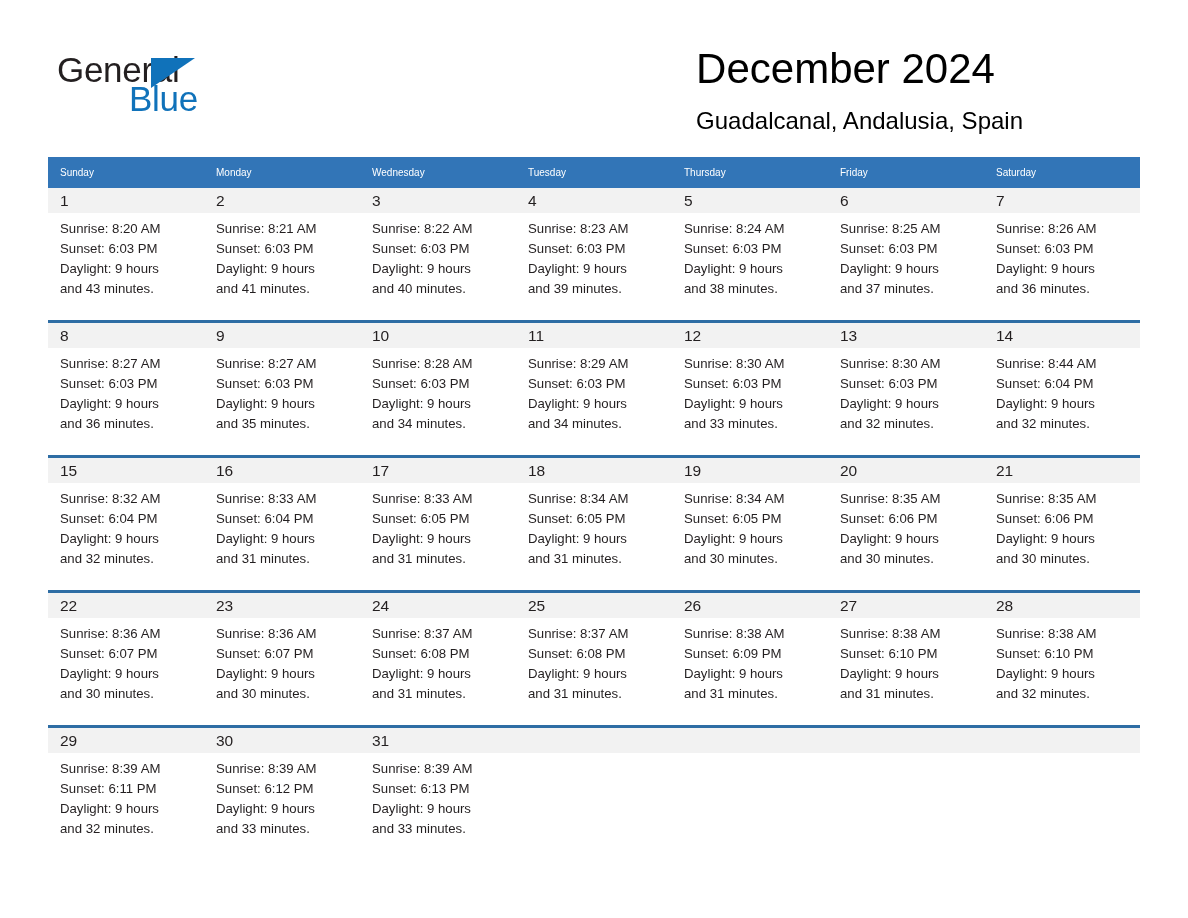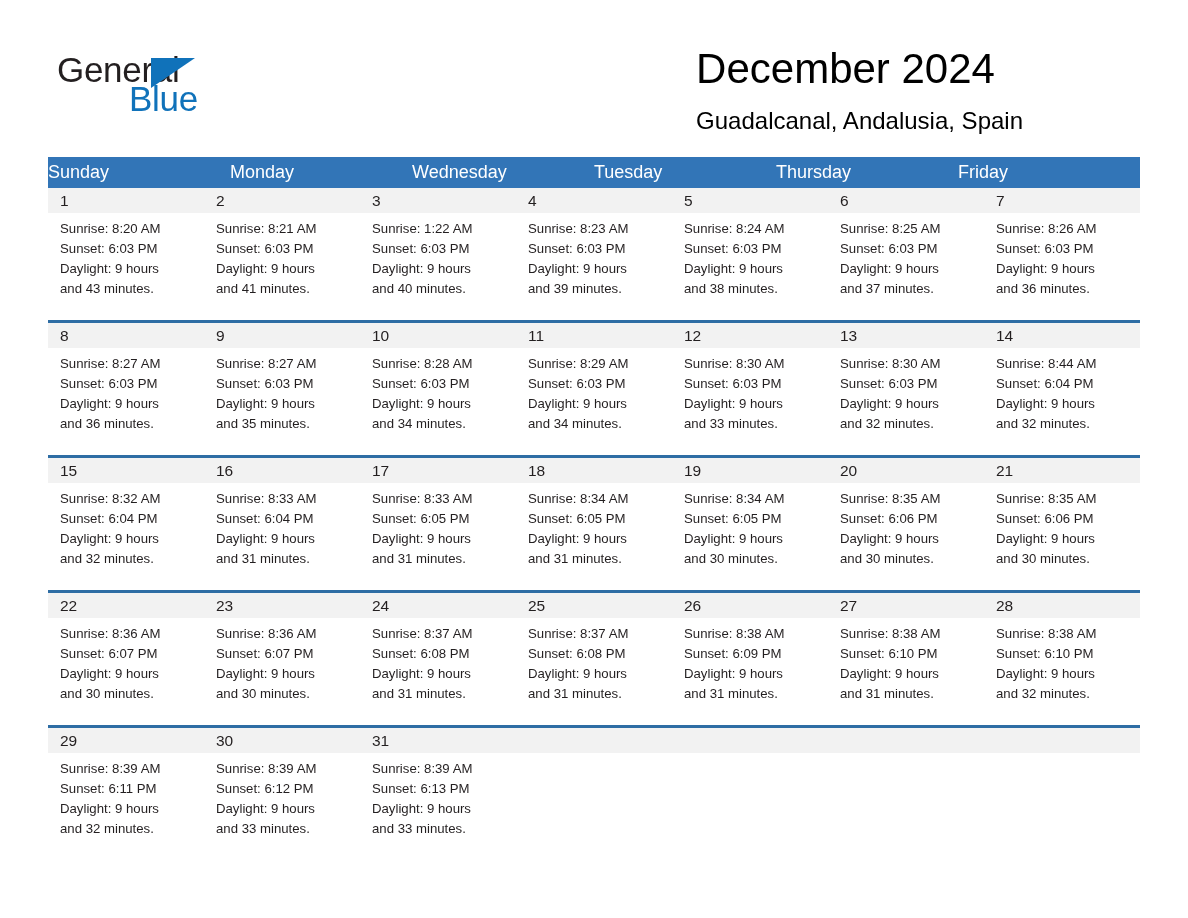--- a/index.html
+++ b/index.html
@@ -96,22 +96,23 @@
   }
 
   .weekday-row {
     display: flex;
     background: #3275b7;
     height: 31px;
   }
   .weekday {
     flex: 1 1 0;
     color: #ffffff;
-    font-size: 18px;
+    font-size: 10px;
     line-height: 31px;
+    padding-left: 12px;
     box-sizing: border-box;
     white-space: nowrap;
     overflow: hidden;
   }
 
   .week-row {
     display: flex;
     border-top: 3px solid #2e6da4;
     background: #ffffff;
   }
@@ -179,20 +180,21 @@
 
   <div class="calendar">
 
     <div class="weekday-row">
       <div class="weekday">Sunday</div>
       <div class="weekday">Monday</div>
       <div class="weekday">Wednesday</div>
       <div class="weekday">Tuesday</div>
       <div class="weekday">Thursday</div>
       <div class="weekday">Friday</div>
+      <div class="weekday">Saturday</div>
     </div>
 
     <div class="week-row first">
       <div class="day-cell">
         <div class="day-num-band"><span class="day-num">1</span></div>
         <div class="day-info">
           <div class="line">Sunrise: 8:20 AM</div>
           <div class="line">Sunset: 6:03 PM</div>
           <div class="line daylight-line">Daylight: 9 hours</div>
           <div class="line daylight-line">and 43 minutes.</div>
@@ -203,21 +205,21 @@
         <div class="day-info">
           <div class="line">Sunrise: 8:21 AM</div>
           <div class="line">Sunset: 6:03 PM</div>
           <div class="line daylight-line">Daylight: 9 hours</div>
           <div class="line daylight-line">and 41 minutes.</div>
         </div>
       </div>
       <div class="day-cell">
         <div class="day-num-band"><span class="day-num">3</span></div>
         <div class="day-info">
-          <div class="line">Sunrise: 1:22 AM</div>
+          <div class="line">Sunrise: 8:22 AM</div>
           <div class="line">Sunset: 6:03 PM</div>
           <div class="line daylight-line">Daylight: 9 hours</div>
           <div class="line daylight-line">and 40 minutes.</div>
         </div>
       </div>
       <div class="day-cell">
         <div class="day-num-band"><span class="day-num">4</span></div>
         <div class="day-info">
           <div class="line">Sunrise: 8:23 AM</div>
           <div class="line">Sunset: 6:03 PM</div>

